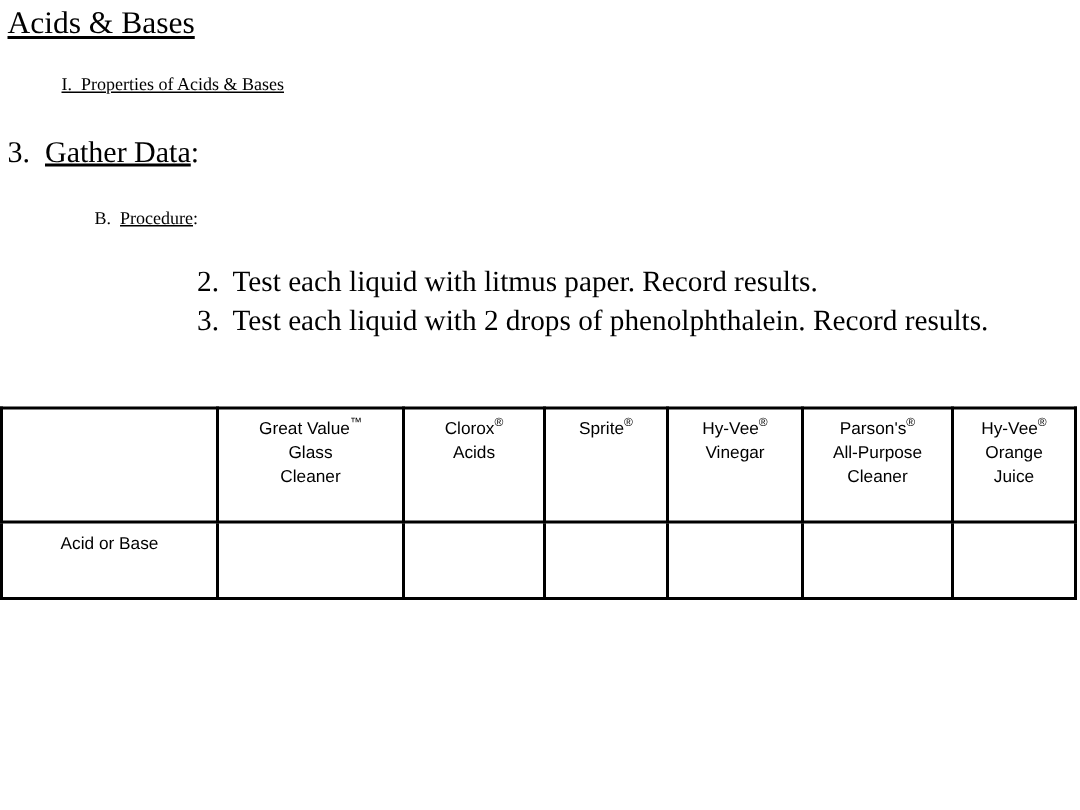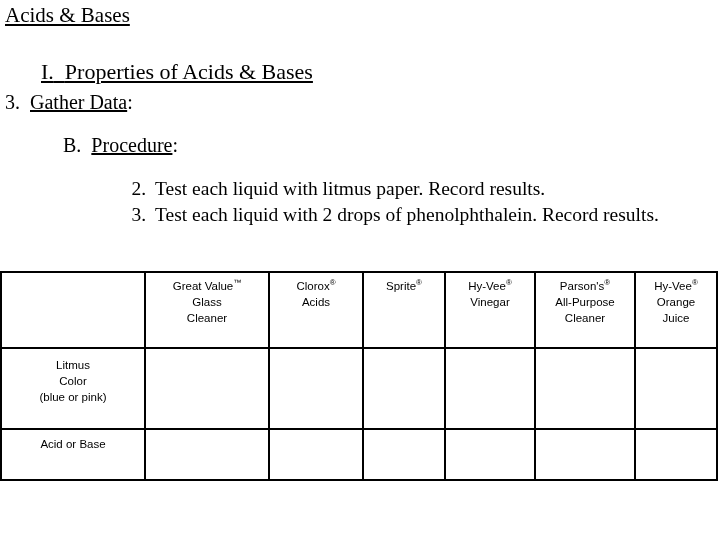--- a/index.html
+++ b/index.html
@@ -33,39 +33,39 @@
     left: 5px;
     top: 3px;
     font-size: 21px;
     line-height: 24px;
   }
   .title-1 .u { }
 
   .title-2 {
     position: absolute;
     left: 41px;
-    top: 60px;
-    font-size: 22px;
+    top: 44px;
+    font-size: 12px;
     line-height: 24px;
   }
   .title-2 .u { text-decoration: underline; }
 
   .title-3 {
     position: absolute;
     left: 5px;
     top: 90px;
     font-size: 20px;
     line-height: 24px;
   }
 
   .title-4 {
     position: absolute;
     left: 63px;
     top: 133px;
-    font-size: 20px;
+    font-size: 12px;
     line-height: 24px;
     text-align: center;
   }
 
   .steps {
     position: absolute;
     left: 120px;
     top: 176px;
     width: 600px;
     font-size: 19.5px;
@@ -205,33 +205,20 @@
         <span>Cleaner</span>
       </td>
       <td>
         <span>Hy-Vee</span><sup class="reg">®</sup><br>
         <span>Orange</span><br>
         <span>Juice</span>
       </td>
     </tr>
   </thead>
   <tbody>
-    <tr class="row-tall">
-      <td>
-        <span>Litmus</span><br>
-        <span>Color</span><br>
-        <span>(blue or pink)</span>
-      </td>
-      <td></td>
-      <td></td>
-      <td></td>
-      <td></td>
-      <td></td>
-      <td></td>
-    </tr>
     <tr class="row-short">
       <td>
         <span>Acid or Base</span>
       </td>
       <td></td>
       <td></td>
       <td></td>
       <td></td>
       <td></td>
       <td></td>

